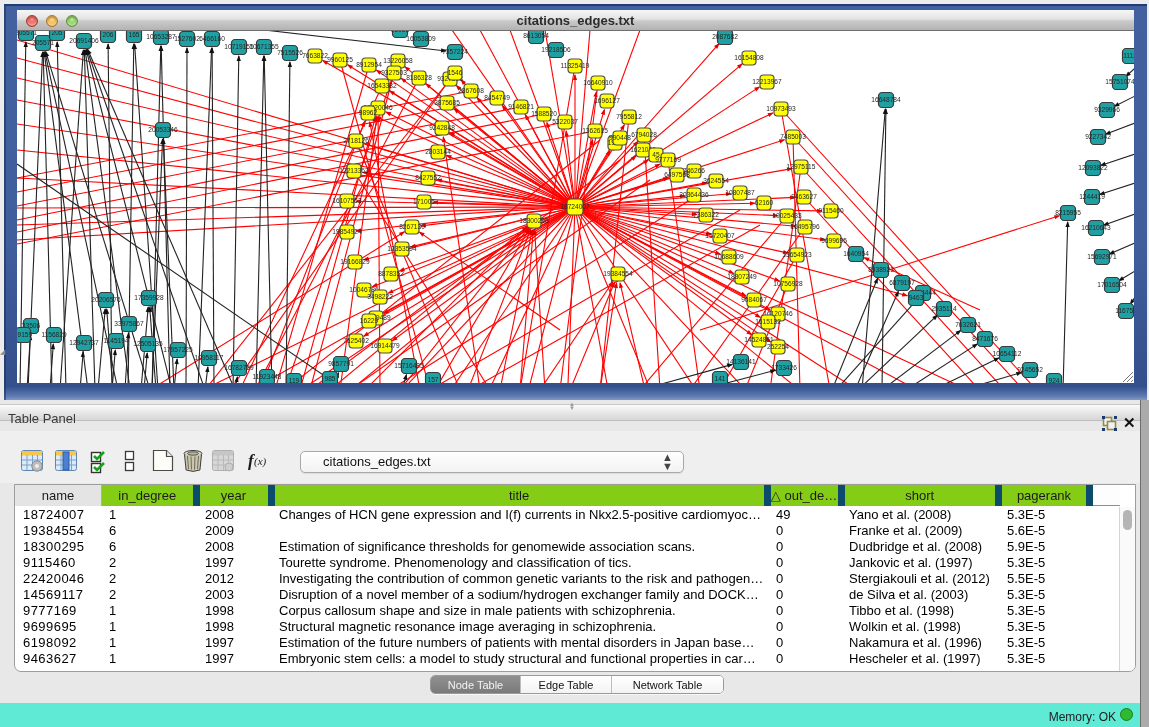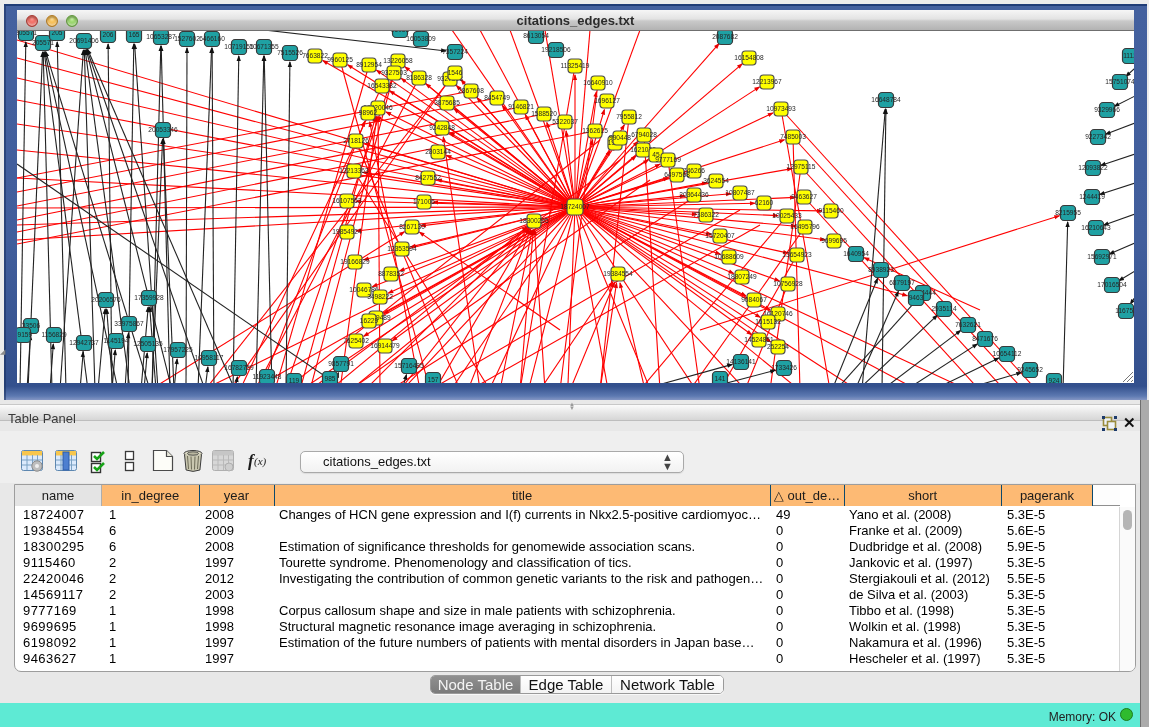--- a/index.html
+++ b/index.html
@@ -31,33 +31,33 @@
 #pclose { position:absolute; left:1123px; top:9px; font-size:15px; font-weight:bold; color:#111; }
 #toolbar { position:absolute; left:0; top:31px; width:1145px; height:52px; background:#efefef; }
 #combo { position:absolute; left:300px; top:20px; width:384px; height:22px; background:linear-gradient(180deg,#ffffff,#f2f2f2);
   border:1px solid #a9a9a9; border-radius:5px; font-size:13px; color:#111; line-height:20px; padding-left:22px;
   box-shadow:0 1px 1px rgba(0,0,0,0.08);}
 #combo .arr { position:absolute; right:10px; top:1px; font-size:11px; color:#444; letter-spacing:0; line-height:9px; }
 
 #tablebox { position:absolute; left:14px; top:484px; width:1122px; height:188px; background:#fff;
   border:1px solid #9d9d9d; border-radius:0 0 7px 7px; overflow:hidden; }
 #thead { position:absolute; left:0; top:0; width:1105px; height:21px; background:#fdfdfd; border-bottom:1px solid #8f8f8f; }
-#thead .h { position:absolute; top:0; height:21px; background:#fdba74; font-size:13px; color:#1c1c1c; text-align:center; line-height:21px;
-  border-right:1px solid #0c4a6e; }
+#thead .h { position:absolute; top:0; height:21px; background:#84cc16; font-size:13px; color:#1c1c1c; text-align:center; line-height:21px;
+  border-right:7px solid #0c4a6e; }
 #thead .h.gray { background:#e4e4e4; border-right:1px solid #adadad; }
 #rows { position:absolute; left:0; top:22px; width:1105px; font-size:13px; color:#000; }
 .c.num { letter-spacing:0.45px; }
 .row { position:absolute; height:16px; line-height:16px; white-space:nowrap; }
 .c { position:absolute; top:0; overflow:hidden; }
 #vscroll { position:absolute; right:0px; top:22px; width:16px; height:165px; background:#fafafa; border-left:1px solid #d5d5d5; }
 #vthumb { position:absolute; left:2.5px; top:3px; width:9px; height:20px; background:#b5b5b5; border-radius:5px; }
 
 #tabs { position:absolute; left:430px; top:675px; height:19px; display:flex; border:1px solid #9a9a9a; border-radius:5px; overflow:hidden;
   background:#fff; box-shadow:0 1px 0 rgba(255,255,255,.7);}
-#tabs .tab { height:19px; line-height:18px; font-size:15px; padding:0; text-align:center; color:#111; background:linear-gradient(180deg,#ffffff,#f2f2f2); border-left:1px solid #bdbdbd; }
+#tabs .tab { height:19px; line-height:18px; font-size:11px; padding:0; text-align:center; color:#111; background:linear-gradient(180deg,#ffffff,#f2f2f2); border-left:1px solid #bdbdbd; }
 #tabs .tab:first-child { border-left:none; width:89px; }
 #tabs .tab:nth-child(2) { width:91px; }
 #tabs .tab:nth-child(3) { width:112px; }
 #tabs .tab.sel { background:linear-gradient(180deg,#909090,#787878); color:#f4f4f4; }
 #status { position:absolute; left:0; top:703px; width:1149px; height:24px; background:#5eead4; }
 #mem { position:absolute; right:33px; top:7px; font-size:12px; color:#222; }
 #memdot { position:absolute; right:16px; top:5px; width:13px; height:13px; border-radius:50%; background:#2fbb2f; border:1px solid #1e7a1e; }
 #panright { position:absolute; right:0px; top:400px; width:9px; height:327px; background:#ababab; border-left:1px solid #6f6f6f;}
 </style>
 </head>
@@ -1002,20 +1002,21 @@
         <span class="c" style="left:190.0px;width:67.5px">2012</span>
         <span class="c" style="left:264.0px;width:489.5px">Investigating the contribution of common genetic variants to the risk and pathogen…</span>
         <span class="c" style="left:761.0px;width:66.5px">0</span>
         <span class="c" style="left:834.0px;width:151.0px">Stergiakouli et al. (2012)</span>
         <span class="c" style="left:992.0px;width:84.0px">5.5E-5</span>
       </div>
       <div class="row" style="left:0;top:80px;width:1105px">
         <span class="c num" style="left:8.0px;width:77.0px">14569117</span>
         <span class="c" style="left:94.0px;width:88.5px">2</span>
         <span class="c" style="left:190.0px;width:67.5px">2003</span>
+        <span class="c" style="left:264.0px;width:489.5px">Disruption of a novel member of a sodium/hydrogen exchanger family and DOCK…</span>
         <span class="c" style="left:761.0px;width:66.5px">0</span>
         <span class="c" style="left:834.0px;width:151.0px">de Silva et al. (2003)</span>
         <span class="c" style="left:992.0px;width:84.0px">5.3E-5</span>
       </div>
       <div class="row" style="left:0;top:96px;width:1105px">
         <span class="c num" style="left:8.0px;width:77.0px">9777169</span>
         <span class="c" style="left:94.0px;width:88.5px">1</span>
         <span class="c" style="left:190.0px;width:67.5px">1998</span>
         <span class="c" style="left:264.0px;width:489.5px">Corpus callosum shape and size in male patients with schizophrenia.</span>
         <span class="c" style="left:761.0px;width:66.5px">0</span>
@@ -1037,20 +1038,21 @@
         <span class="c" style="left:190.0px;width:67.5px">1997</span>
         <span class="c" style="left:264.0px;width:489.5px">Estimation of the future numbers of patients with mental disorders in Japan base…</span>
         <span class="c" style="left:761.0px;width:66.5px">0</span>
         <span class="c" style="left:834.0px;width:151.0px">Nakamura et al. (1996)</span>
         <span class="c" style="left:992.0px;width:84.0px">5.3E-5</span>
       </div>
       <div class="row" style="left:0;top:144px;width:1105px">
         <span class="c num" style="left:8.0px;width:77.0px">9463627</span>
         <span class="c" style="left:94.0px;width:88.5px">1</span>
         <span class="c" style="left:190.0px;width:67.5px">1997</span>
+        <span class="c" style="left:264.0px;width:489.5px">Embryonic stem cells: a model to study structural and functional properties in car…</span>
         <span class="c" style="left:761.0px;width:66.5px">0</span>
         <span class="c" style="left:834.0px;width:151.0px">Hescheler et al. (1997)</span>
         <span class="c" style="left:992.0px;width:84.0px">5.3E-5</span>
       </div>
     </div>
   <div id="vscroll">
       <div id="vthumb"></div>
     </div>
 </div>
 <div id="tabs">

